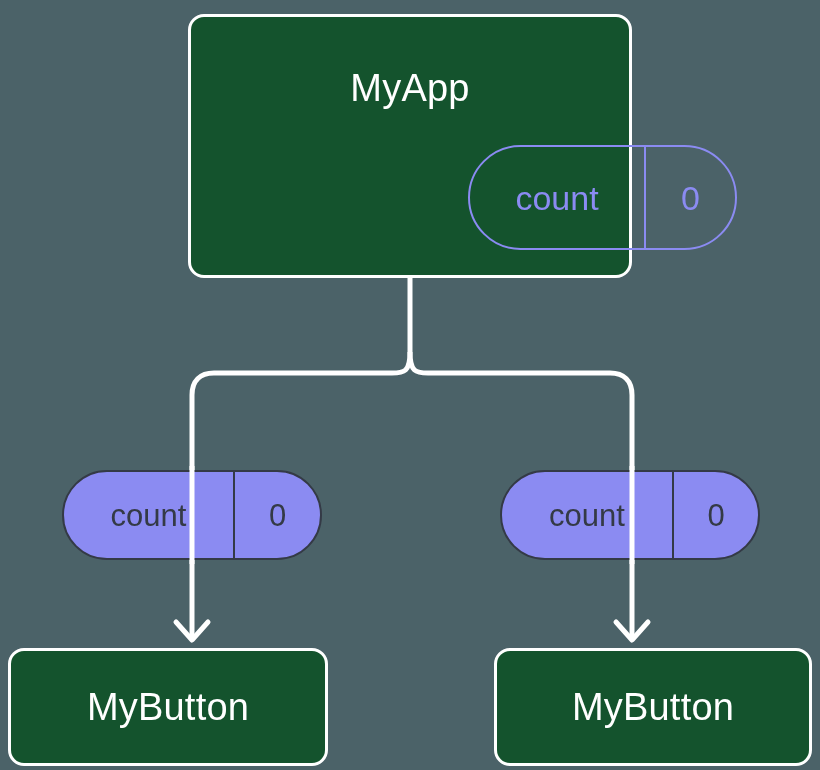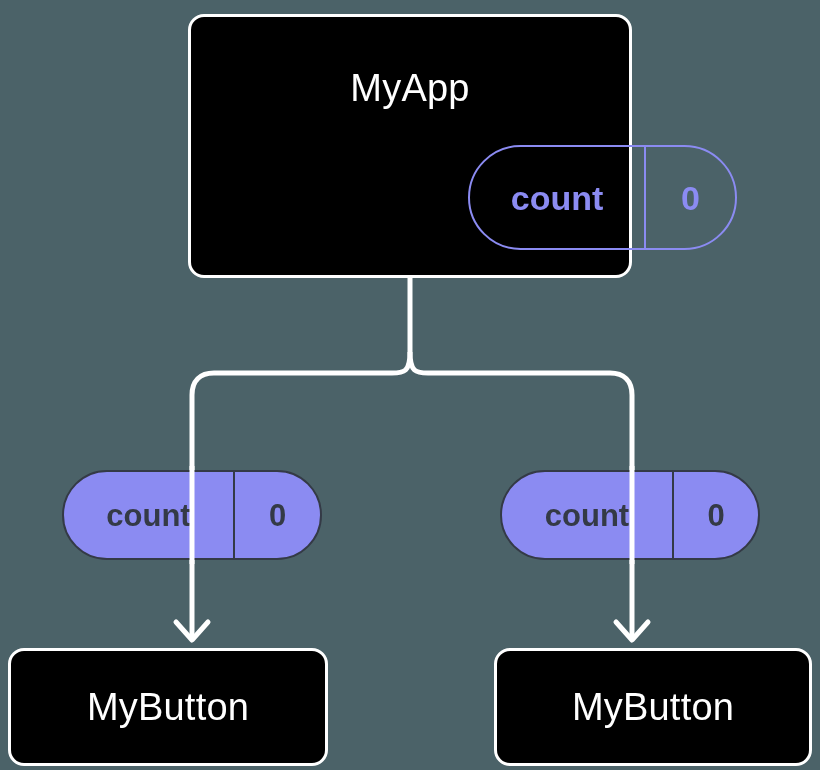--- a/index.html
+++ b/index.html
@@ -24,21 +24,21 @@
     top: 0;
     width: 820px;
     height: 770px;
     pointer-events: none;
   }
 
   
   .component-box {
     position: absolute;
     box-sizing: border-box;
-    background: #000000;
+    background: #14532d;
     border: 3px solid #ffffff;
     border-radius: 16px;
     display: flex;
     flex-direction: column;
     align-items: center;
   }
   #app-node {
     left: 188px;
     top: 14px;
     width: 444px;
@@ -79,21 +79,20 @@
     border-radius: 999px;
     overflow: hidden;
   }
   .state-pill .pill-key,
   .state-pill .pill-value {
     display: flex;
     align-items: center;
     justify-content: center;
     line-height: 1;
     white-space: nowrap;
-    font-weight: bold;
   }
 
   
   #app-state-pill {
     left: 277px;
     top: 128px;
     width: 269px;
     height: 105px;
     border: 2px solid #8b8bf2;
     background: transparent;

